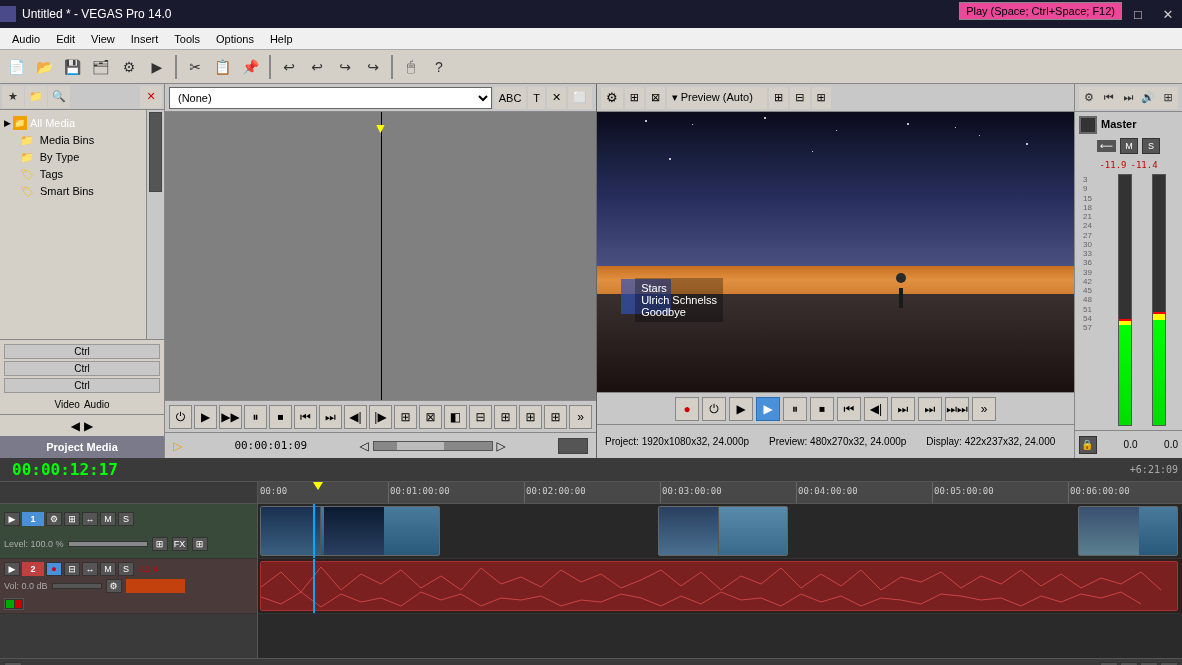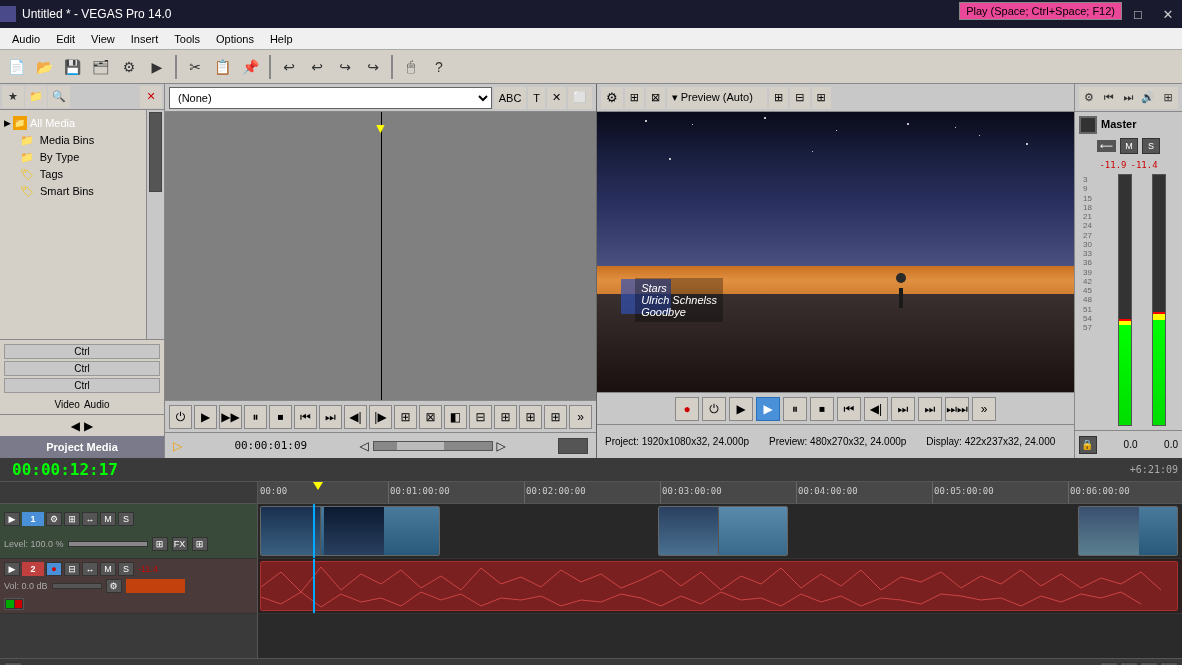--- a/index.html
+++ b/index.html
@@ -54,21 +54,21 @@
     #preview-toolbar { height: 28px; background: #c8c8c8; display: flex; align-items: center; gap: 2px; padding: 0 4px; border-bottom: 1px solid #888; }
     .prev-tb-btn { height: 22px; padding: 0 4px; background: #d4d0c8; border: 1px solid transparent; cursor: pointer; font-size: 11px; display: flex; align-items: center; }
     #preview-viewer { flex: 1; background: #404040; position: relative; overflow: hidden; }
     .preview-sky { position: absolute; top: 0; left: 0; right: 0; height: 55%; background: linear-gradient(180deg, #0a0a1a 0%, #1a2040 30%, #2a3060 60%, #4a5080 100%); }
     .preview-stars { position: absolute; top: 0; left: 0; right: 0; height: 55%; }
     .preview-horizon { position: absolute; top: 55%; left: 0; right: 0; height: 10%; background: linear-gradient(180deg, #c87020 0%, #e09040 50%, #d08030 100%); }
     .preview-ground { position: absolute; top: 65%; left: 0; right: 0; bottom: 0; background: linear-gradient(180deg, #3a3030 0%, #1a1010 100%); }
     .preview-figure { position: absolute; bottom: 30%; right: 35%; width: 12px; height: 35px; }
     .preview-figure::before { content: ''; position: absolute; bottom: 0; left: 50%; transform: translateX(-50%); width: 4px; height: 20px; background: #1a1a1a; }
     .preview-figure::after { content: ''; position: absolute; top: 0; left: 50%; transform: translateX(-50%); width: 10px; height: 10px; border-radius: 50%; background: #2a2a2a; }
-    .preview-text-overlay { position: absolute; bottom: 25%; left: 8%; background: rgba(0,0,0,0.3); padding: 4px 6px; color: #fff; font-size: 11px; font-style: italic; }
+    .preview-text-overlay { position: absolute; bottom: 25%; left: 8%; background: rgba(0,0,0,0.3); padding: 4px 6px; color: #fff; font-size: 11px; }
     .preview-blue-rect { position: absolute; bottom: 28%; left: 5%; width: 50px; height: 35px; background: rgba(50,80,180,0.7); }
     #preview-controls { height: 32px; background: #c8c8c8; display: flex; align-items: center; justify-content: center; gap: 3px; border-top: 1px solid #888; padding: 0 6px; }
     #preview-status { height: 34px; background: #c8c8c8; display: flex; align-items: center; padding: 0 8px; gap: 20px; border-top: 1px solid #888; font-size: 10px; }
     .tooltip-box { position: absolute; background: #ec4899; border: 1px solid #888; padding: 2px 6px; font-size: 11px; color: #000; top: 2px; right: 60px; white-space: nowrap; z-index: 10; }
 
     
     #vu-panel { width: 108px; background: #c8c8c8; border-left: 1px solid #888; display: flex; flex-direction: column; }
     #vu-toolbar { height: 28px; background: #c8c8c8; display: flex; align-items: center; padding: 0 4px; border-bottom: 1px solid #888; }
     #vu-content { flex: 1; display: flex; flex-direction: column; align-items: center; padding: 4px; gap: 2px; }
     #vu-label { font-size: 11px; font-weight: bold; margin-bottom: 2px; }

